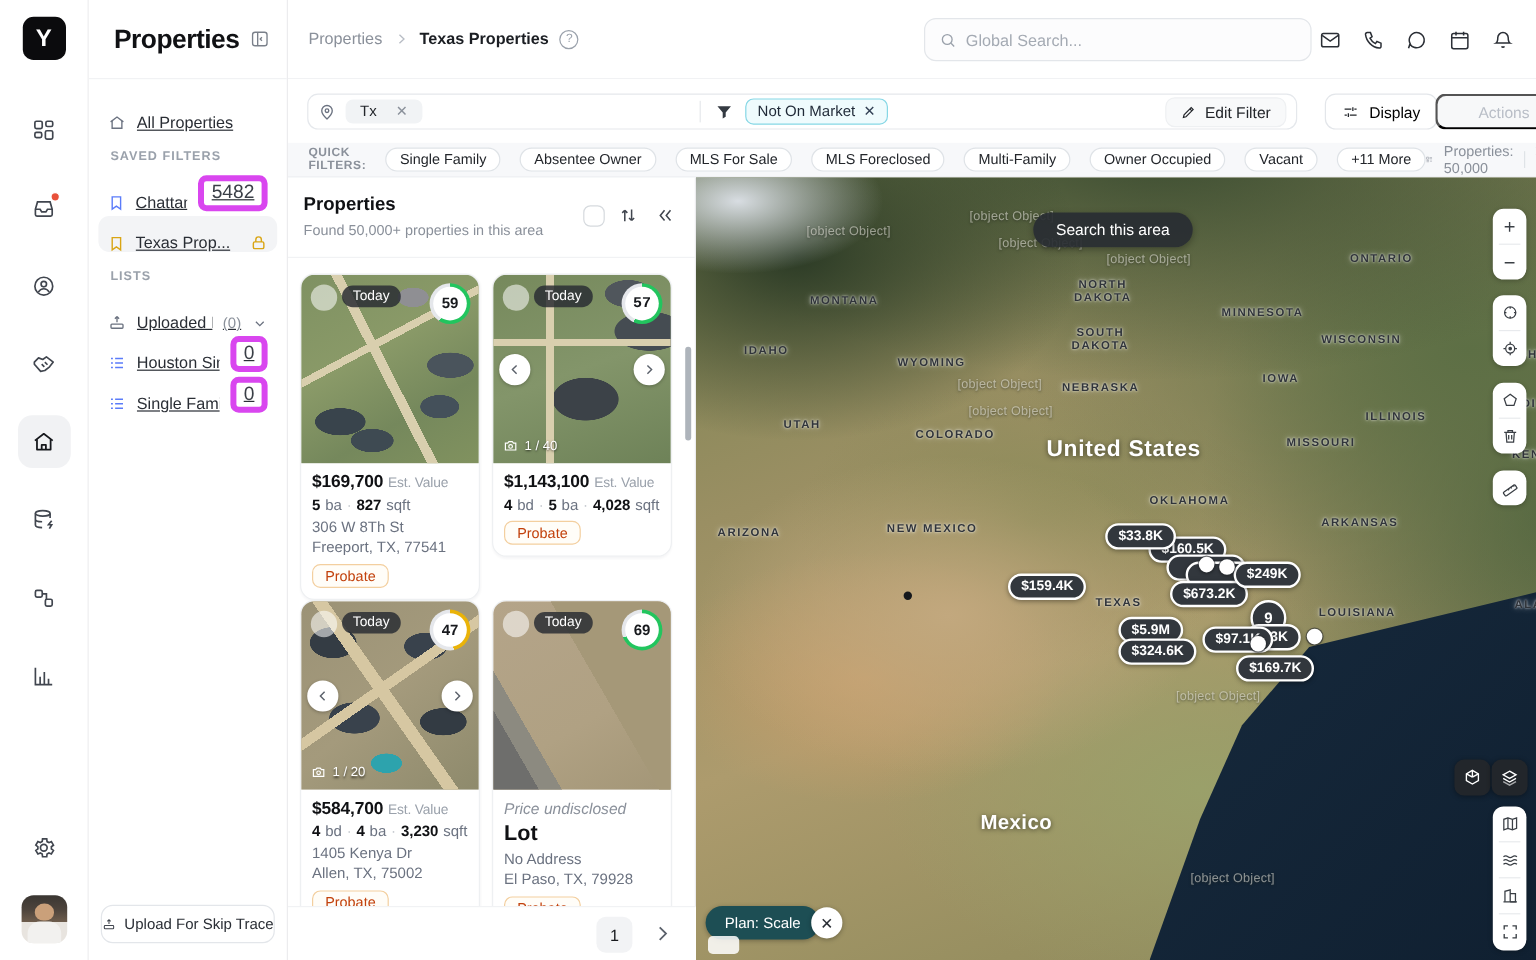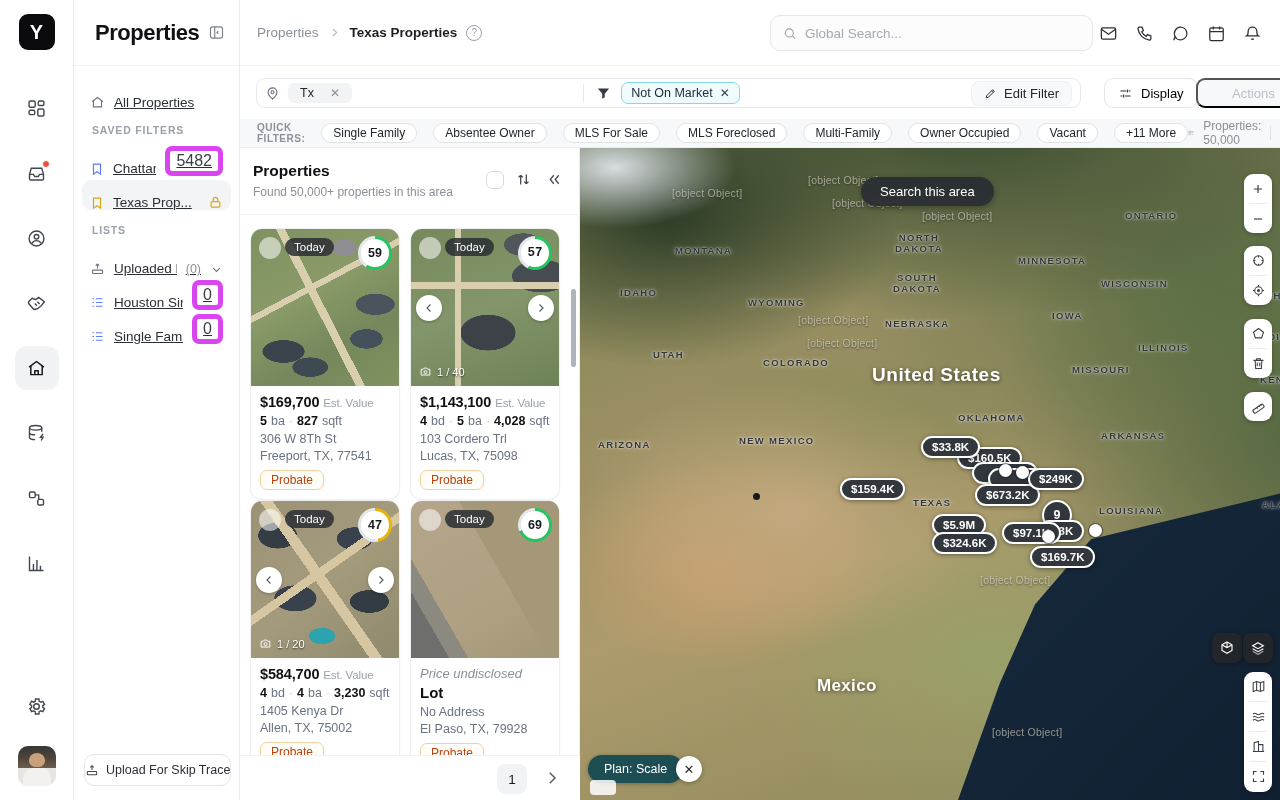--- a/index.html
+++ b/index.html
@@ -25,21 +25,21 @@
   .sb-head { height:66px; display:flex; align-items:center; justify-content:space-between; padding:0 14px 0 21px; border-bottom:1px solid #f1f2f4; }
   .sb-title { font-size:22px; font-weight:bold; letter-spacing:-.02em; color:#101114; }
   .collapse-ic { color:#7a808a; cursor:pointer; }
   .sb-body { padding:14px 8px 0 8px; flex:1; }
   .sb-item { display:flex; align-items:flex-end; gap:9px; height:30px; padding:0 8px; border-radius:9px; font-size:13.5px; font-weight:500; color:#2a2e35; cursor:pointer; margin-bottom:4px;text-decoration:underline; }
   .sb-item.active { background:#f3f4f6; }
   .sb-item .grow { flex:1; min-width:0; white-space:nowrap; overflow:hidden; }
   .sb-section { font-size:10.5px; letter-spacing:.08em; color:#9aa1ab; font-weight:600; margin:14px 0 10px 10px; }
   .count-badge { font-size:16px; color:#3a3f47; background:#fff; border:5px solid #d946ef; border-radius:7px; padding:2px 6px; line-height:1; }
   .muted-count { font-size:12.5px; color:#8a909a; }
-  .sb-foot { padding:10px 10px 14px 10px; display:flex; flex-direction:row; gap:11px; }
+  .sb-foot { padding:10px 10px 14px 10px; display:flex; flex-direction:column; gap:11px; }
   .btn-outline { display:flex; align-items:center; justify-content:center; gap:7px; height:32px; border:1px solid #e3e6ea; border-radius:10px; background:#fff; font-size:12.5px; font-weight:500; color:#2a2e35; cursor:pointer; white-space:nowrap; }
   .btn-dark { display:flex; align-items:center; justify-content:center; gap:8px; height:34px; border-radius:10px; background:#0b0b0d; color:#fff; font-size:13.5px; font-weight:600; cursor:pointer; }
 
   
   .topbar { position:absolute; left:240px; top:0; width:1040px; height:66px; background:#fff; border-bottom:1px solid #f1f2f4; display:flex; align-items:center; }
   .crumbs { display:flex; align-items:center; gap:9px; margin-left:17px; font-size:13.5px; }
   .crumb-root { color:#8a909a; cursor:pointer; }
   .crumb-sep { color:#b7bcc4; }
   .crumb-current { color:#1b1e23; font-weight:600; }
   .help-ic { width:16px; height:16px; border:1.3px solid #9aa1ab; border-radius:50%; color:#9aa1ab; font-size:10px; display:flex; align-items:center; justify-content:center; cursor:pointer; }
@@ -90,21 +90,21 @@
   .s57 { background:conic-gradient(#22c55e 0 57%, #e5e7eb 57% 100%);font-family:Liberation Mono, monospace; }
   .s47 { background:conic-gradient(#eab308 0 47%, #e5e7eb 47% 100%); }
   .s69 { background:conic-gradient(#22c55e 0 69%, #e5e7eb 69% 100%); }
   .nav-arrow { position:absolute; top:66px; width:26px; height:26px; border-radius:50%; background:#fff; box-shadow:0 1px 3px rgba(0,0,0,.25); display:flex; align-items:center; justify-content:center; color:#5b616b; cursor:pointer; }
   .nav-prev { left:5px; } .nav-next { right:5px; }
   .cam { position:absolute; left:8px; bottom:8px; display:flex; align-items:center; gap:5px; color:#fff; font-size:11px; text-shadow:0 1px 2px rgba(0,0,0,.7); }
   .card-info { padding:8px 9px 9px 9px; }
   .price-row { font-size:14.5px; font-weight:bold; color:#101114; letter-spacing:-.01em; }
   .price-row .est { font-size:11.5px; font-weight:normal; color:#9aa1ab; margin-left:4px; }
   .price-undisc { font-size:13px; color:#8a909a; font-style:italic; }
-  .lot { font-size:15px; font-weight:bold; color:#101114; margin-top:3px; }
+  .lot { font-size:18px; font-weight:bold; color:#101114; margin-top:3px; }
   .specs { margin-top:4px; font-size:12.5px; color:#6b7280; display:flex; align-items:center; gap:4px; flex-wrap:nowrap; }
   .specs b { color:#101114; }
   .specs .mdot::before { content:"·"; color:#c3c7cd; }
   .addr { margin-top:3px; font-size:12.5px; color:#6b7280; line-height:1.32; }
   .tag { display:inline-block; margin-top:6px; font-size:12px; color:#c2410c; border:1px solid #f3cf9f; background:#fffdf8; border-radius:7px; padding:2px 10px; }
   .lp-pager { position:absolute; left:0; bottom:0; width:340px; height:45px; background:#fff; border-top:1px solid #f1f2f4; }
   .page-btn { position:absolute; left:257px; top:8px; width:30px; height:30px; background:#f2f3f5; border-radius:8px; display:flex; align-items:center; justify-content:center; font-size:13.5px; color:#17191d; cursor:pointer; }
   .page-next { position:absolute; left:303px; top:13px; color:#5b616b; cursor:pointer; }
 
   
@@ -506,21 +506,20 @@
           <div class="specs">
               <b>4</b>
               <span>bd</span>
               <span class="mdot"></span>
               <b>5</b>
               <span>ba</span>
               <span class="mdot"></span>
               <b>4,028</b>
               <span>sqft</span>
             </div>
-          <div class="addr"><span>103 Cordero Trl</span><br><span>Lucas, TX, 75098</span></div>
           <span class="tag">Probate</span>
         </div>
       </div>
 
       <div class="card" style="left:10px; top:285px;">
         <div class="card-img ph3">
           <span class="sel-circle"></span>
           <span class="today">Today</span>
           <span class="score s47">
               <i>47</i>

